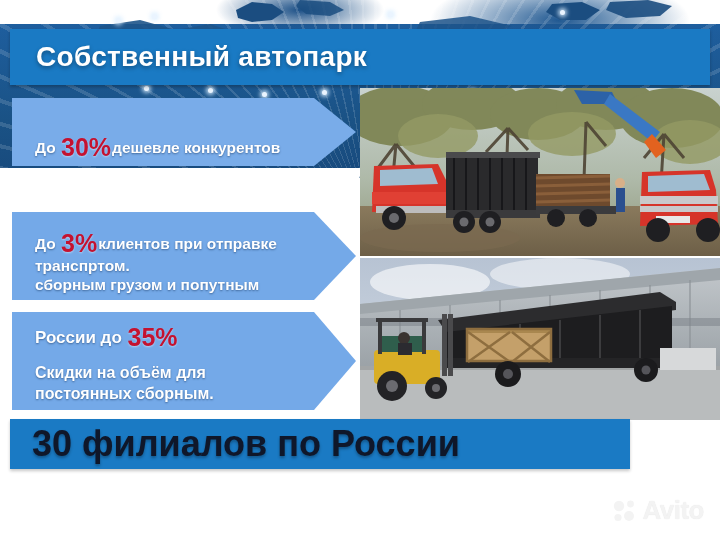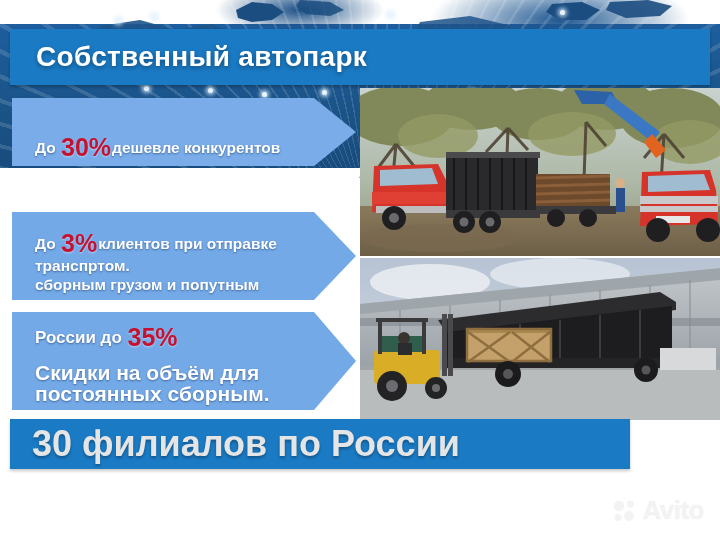--- a/index.html
+++ b/index.html
@@ -61,21 +61,21 @@
   }
 
   
   .bottom-bar{
     position:absolute;left:10px;top:419px;width:620px;height:50px;
     background:#1a7ac4;
     box-shadow:0 2px 3px rgba(0,0,0,.22);
     display:flex;align-items:center;
   }
   .bottom-text{
-    margin-left:22px;color:#e5e5e5;font-weight:bold;font-size:36px;line-height:40px;
+    margin-left:22px;color:#0f172a;font-weight:bold;font-size:36px;line-height:40px;
     white-space:nowrap;text-shadow:0 2px 3px rgba(0,0,0,.3);
   }
 
   
   .arrow{
     position:absolute;
     background:#74a9e8;
     display:flex;flex-direction:column;justify-content:flex-end;
     box-sizing:border-box;
     padding:6px 46px 6px 23px;
@@ -90,21 +90,21 @@
     text-shadow:0 1px 2px rgba(20,50,90,.55);
     white-space:nowrap;
   }
   .line.big-gap{margin-bottom:12px;}
   .pct{
     color:#c41230;font-weight:bold;font-size:25px;line-height:25px;
     text-shadow:0 1px 2px rgba(255,255,255,.45);
     vertical-align:-3px;margin:0 1px;
   }
   .kb{font-size:17px;}
-  .sk{font-size:21px;line-height:21px;}
+  .sk{font-size:16px;line-height:21px;}
 
   
   .photo{
     position:absolute;overflow:hidden;background:#6f7b63;
   }
   .photo.top{left:360px;top:88px;width:360px;height:168px;}
   .photo.bottom{left:360px;top:258px;width:360px;height:162px;}
 
   .ph-svg{display:block;width:100%;height:100%;}
 

